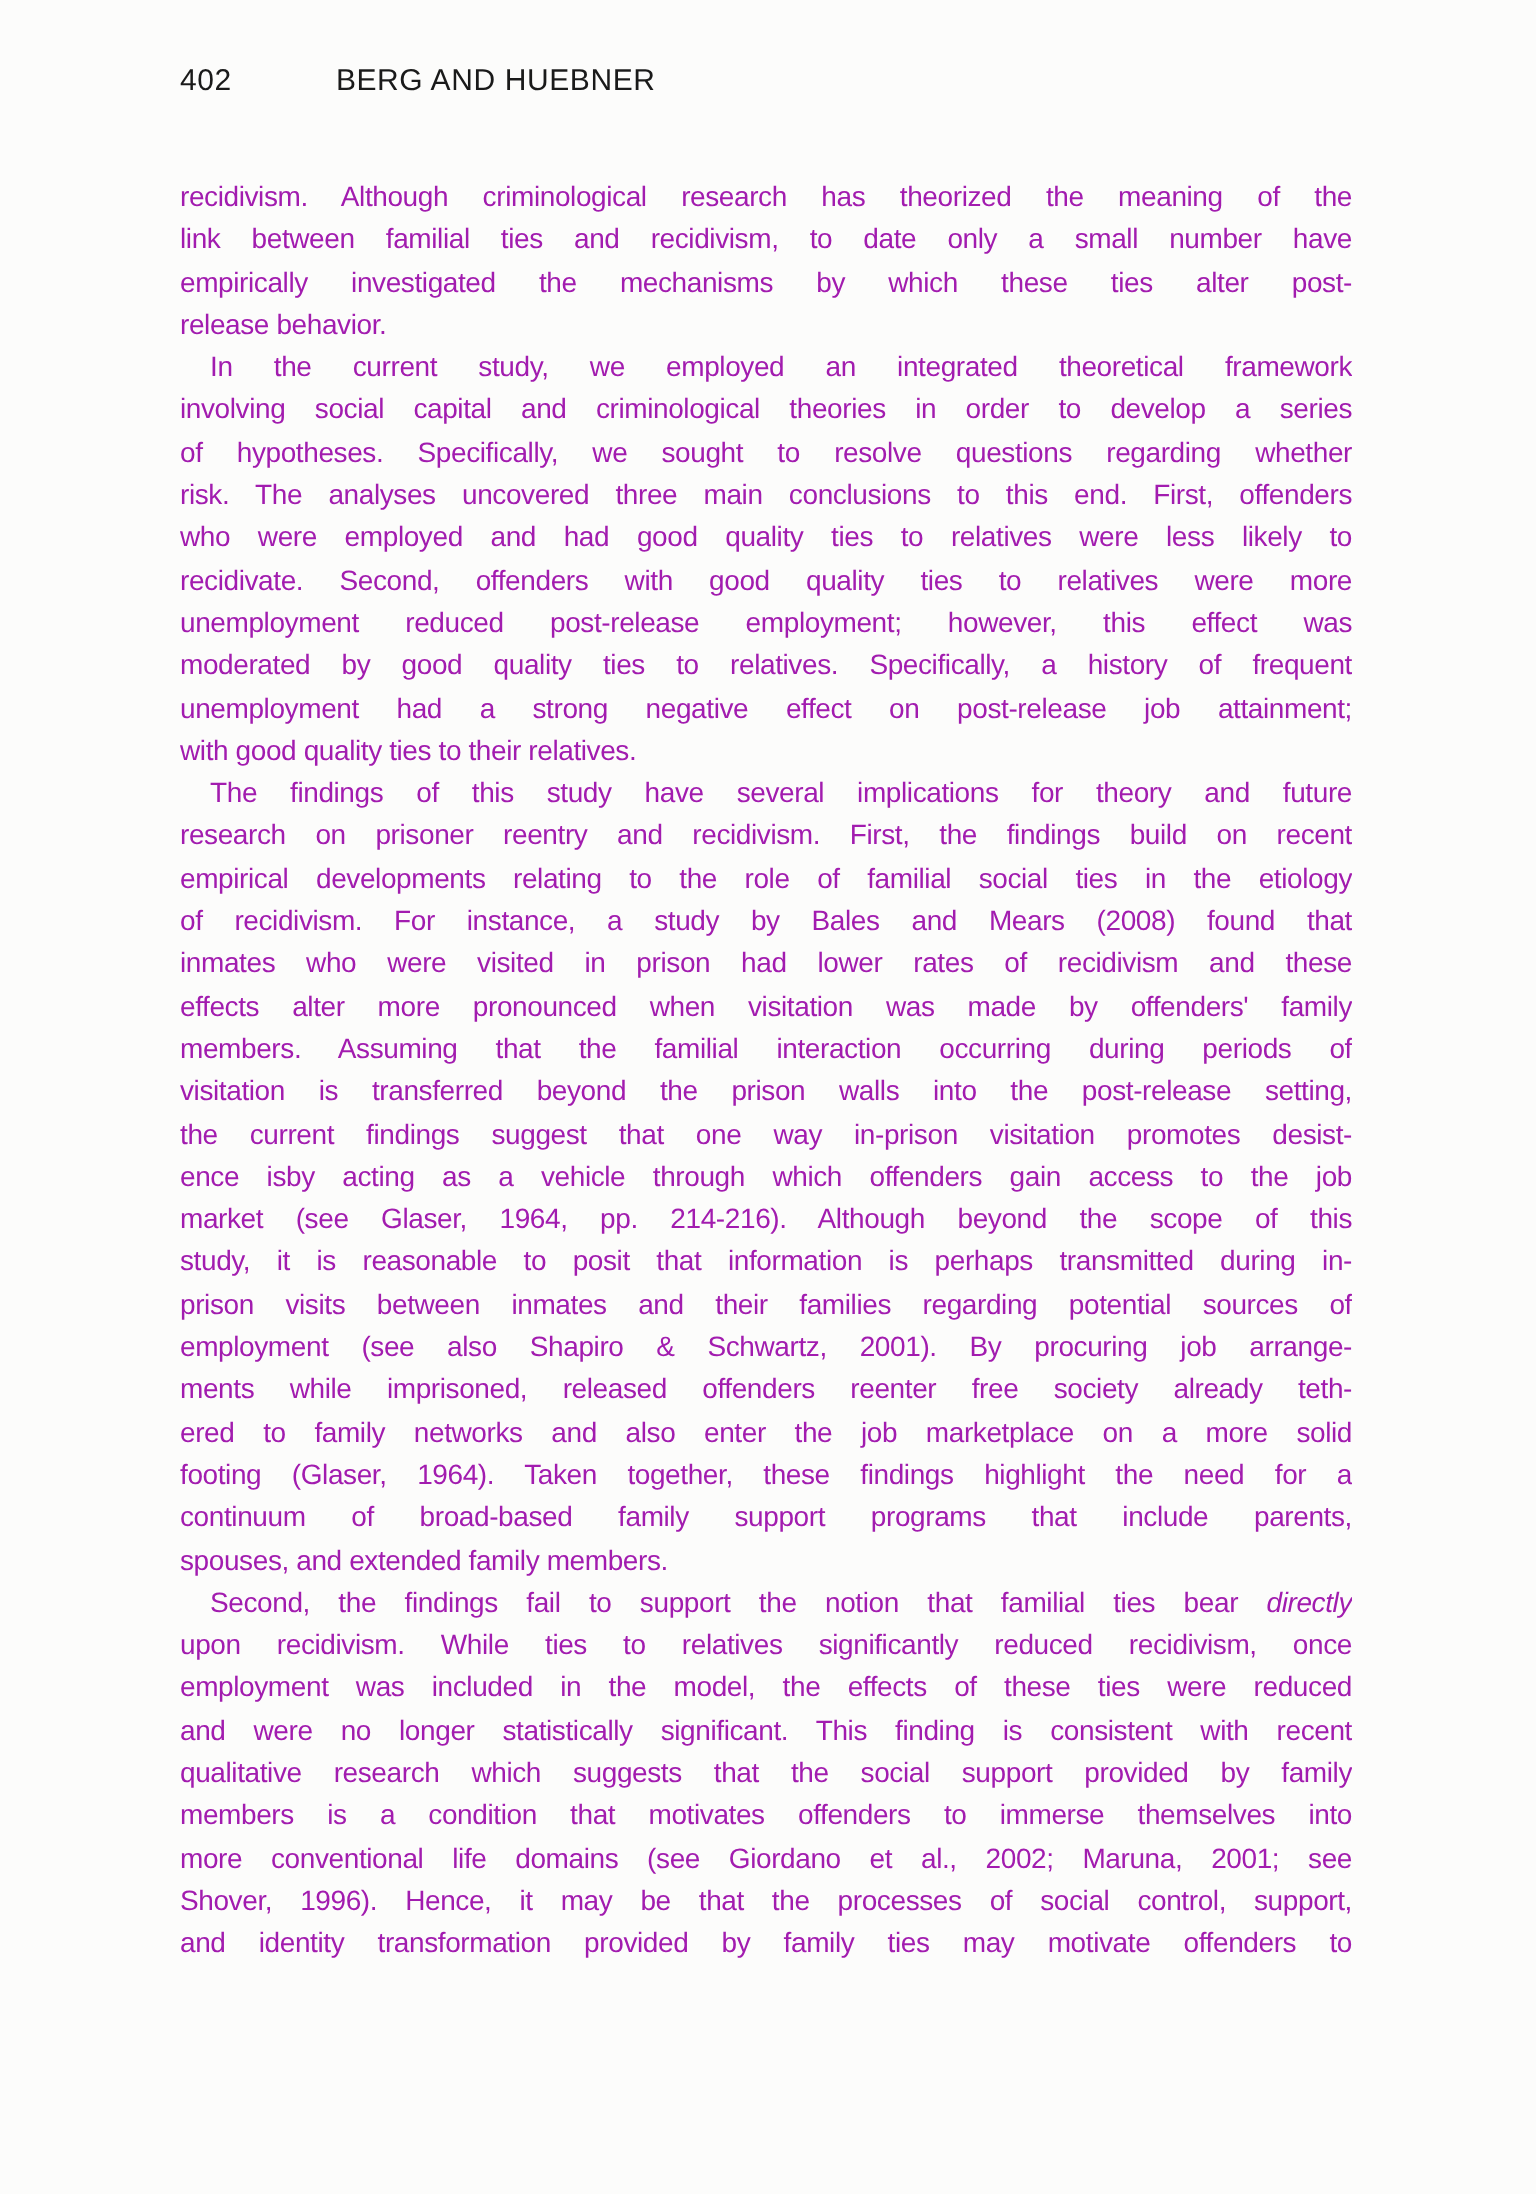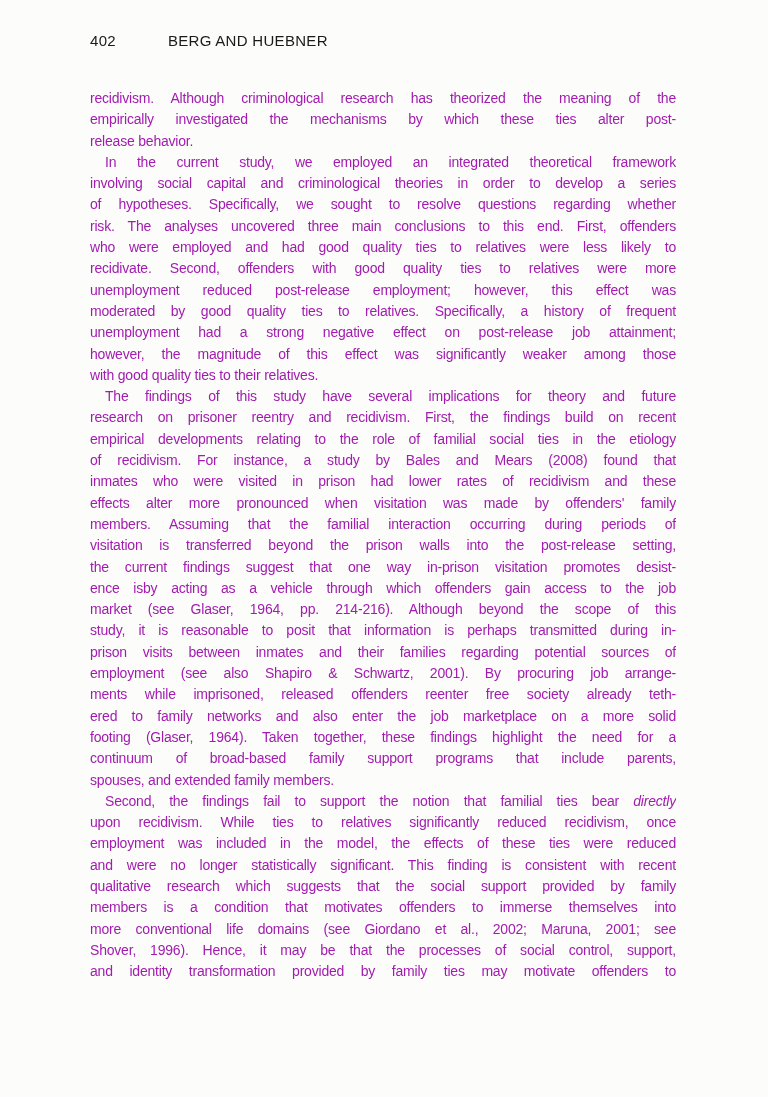--- a/index.html
+++ b/index.html
@@ -63,34 +63,34 @@
 <body>
 
 <div class="page-header">
   <span>402</span>
   <span>BERG AND HUEBNER</span>
 </div>
 
 <div class="article-body">
     <div class="para">
       <div class="line">recidivism. Although criminological research has theorized the meaning of the</div>
+      <div class="line">link between familial ties and recidivism, to date only a small number have</div>
       <div class="line">empirically investigated the mechanisms by which these ties alter post-</div>
       <div class="line endline">release behavior.</div>
     </div>
     <div class="para">
       <div class="line indent">In the current study, we employed an integrated theoretical framework</div>
       <div class="line">involving social capital and criminological theories in order to develop a series</div>
       <div class="line">of hypotheses. Specifically, we sought to resolve questions regarding whether</div>
       <div class="line">risk. The analyses uncovered three main conclusions to this end. First, offenders</div>
       <div class="line">who were employed and had good quality ties to relatives were less likely to</div>
       <div class="line">recidivate. Second, offenders with good quality ties to relatives were more</div>
       <div class="line">unemployment reduced post-release employment; however, this effect was</div>
       <div class="line">moderated by good quality ties to relatives. Specifically, a history of frequent</div>
       <div class="line">unemployment had a strong negative effect on post-release job attainment;</div>
-      <div class="line">however, the magnitude of this effect was significantly weaker among those</div>
       <div class="line endline">with good quality ties to their relatives.</div>
     </div>
     <div class="para">
       <div class="line indent">The findings of this study have several implications for theory and future</div>
       <div class="line">research on prisoner reentry and recidivism. First, the findings build on recent</div>
       <div class="line">empirical developments relating to the role of familial social ties in the etiology</div>
       <div class="line">of recidivism. For instance, a study by Bales and Mears (2008) found that</div>
       <div class="line">inmates who were visited in prison had lower rates of recidivism and these</div>
       <div class="line">effects alter more pronounced when visitation was made by offenders' family</div>
       <div class="line">members. Assuming that the familial interaction occurring during periods of</div>

